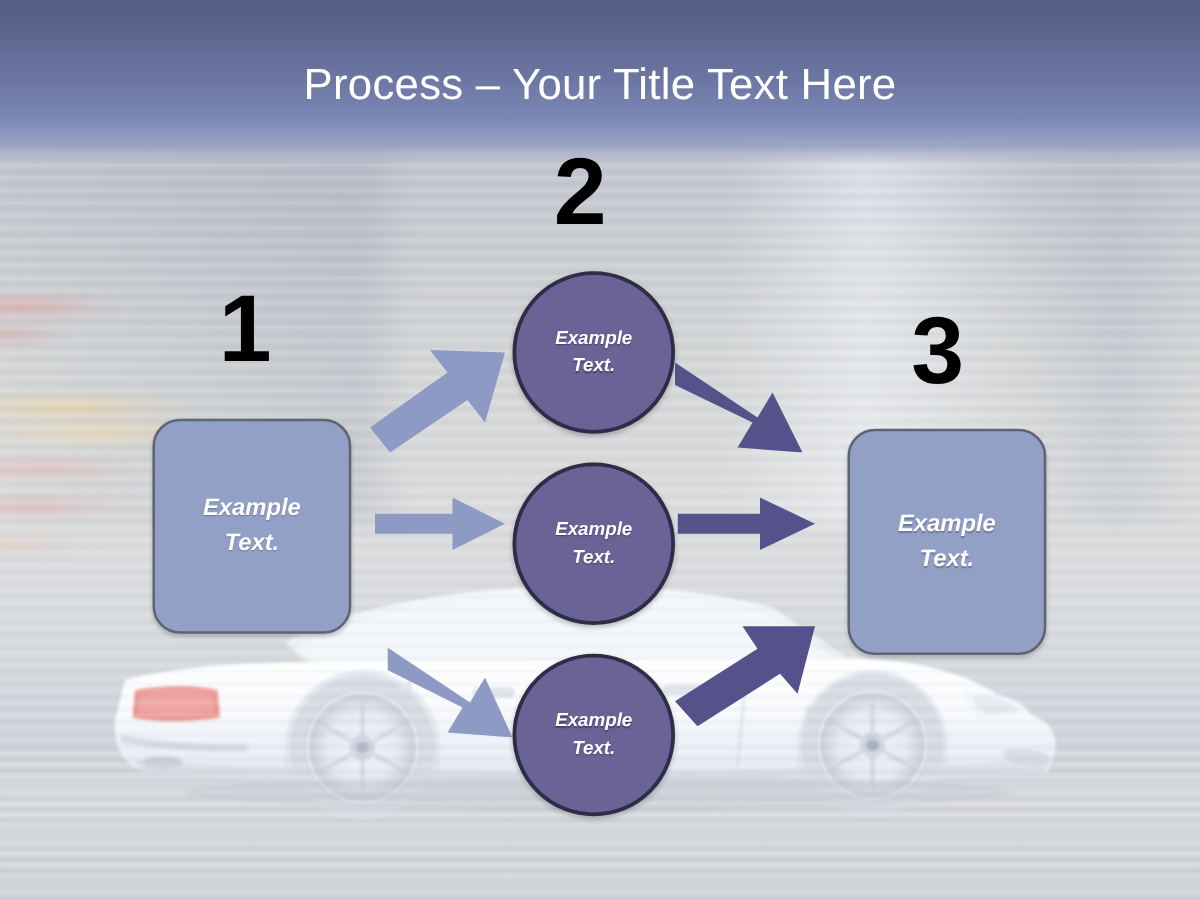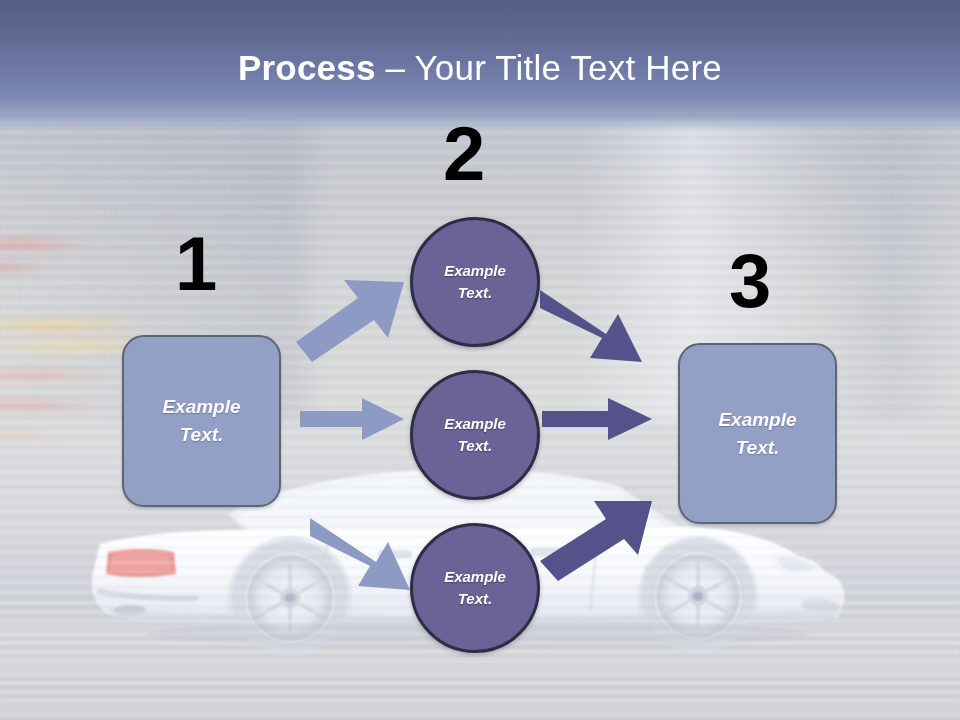--- a/index.html
+++ b/index.html
@@ -82,21 +82,21 @@
     position:absolute;left:0;top:0;width:960px;height:132px;
     background:linear-gradient(to bottom,
       #545e86 0%, #5c6589 18%, #6a74a0 45%, #7b87b4 72%,
       rgba(140,152,190,.72) 88%, rgba(175,184,210,.25) 97%, rgba(200,206,224,0) 100%);
   }
   .title{
     position:absolute;left:0;top:48px;width:960px;
     text-align:center;color:#ffffff;
     font-size:35px;letter-spacing:.2px;white-space:nowrap;
   }
-  .title .strong{font-weight:bold;}
+  .title .strong{font-weight:normal;}
   .title .dash{font-weight:normal;}
   .title .rest{font-weight:normal;}
 
   
   .num{
     position:absolute;color:#000;font-weight:bold;
     font-size:76px;line-height:1;
   }
   #num1{left:175px;top:226px;}
   #num2{left:443px;top:116px;}

